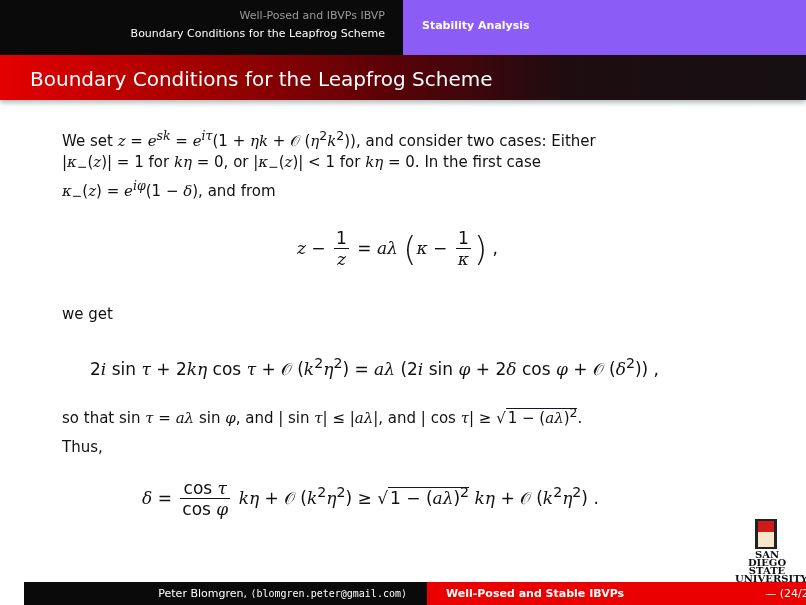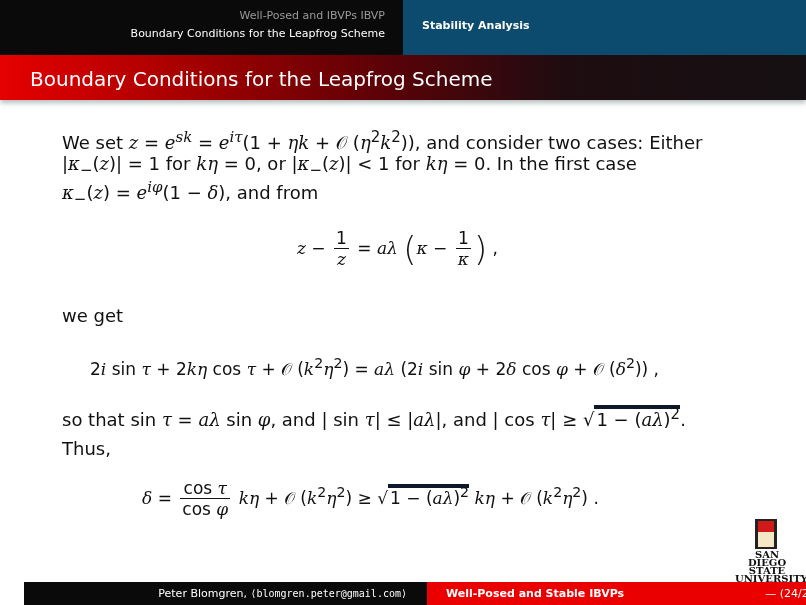--- a/index.html
+++ b/index.html
@@ -2,35 +2,35 @@
 <html><head>
 <meta charset="utf-8">
 <style>
   html,body{margin:0;padding:0;}
   body{width:806px;height:605px;position:relative;overflow:hidden;background:#fff;
        font-family:"DejaVu Sans","Liberation Sans",sans-serif;color:#111;}
   .hdr{position:absolute;left:0;top:0;width:806px;height:55px;}
   .hdr-left{position:absolute;left:0;top:0;width:403px;height:55px;background:#0a0a0a;text-align:right;}
   .hdr-left .l1{position:absolute;right:18px;top:9px;font-size:11px;color:#9a9a9a;}
   .hdr-left .l2{position:absolute;right:18px;top:27px;font-size:11px;color:#fff;}
-  .hdr-right{position:absolute;left:403px;top:0;width:403px;height:63px;background:#0c4a6e;}
+  .hdr-right{position:absolute;left:403px;top:0;width:403px;height:63px;background:#8b5cf6;}
   .hdr-right .sec{position:absolute;left:19px;top:19px;font-size:11px;color:#fff;font-weight:bold;}
   .titlebar{position:absolute;left:0;top:55px;width:806px;height:45px;
      background:linear-gradient(90deg,#e60000 0%,#a00000 25%,#5a0208 48%,#1e0c10 70%,#151013 100%);
      box-shadow:0 3px 5px rgba(90,110,110,0.45);}
   .titlebar .t{position:absolute;left:30px;top:12px;font-size:20px;color:#fff;}
   .titlebar .pg{position:absolute;right:10px;top:12px;font-size:20px;color:#fff;}
   i.v{font-family:"DejaVu Serif","Liberation Serif",serif;font-style:italic;}
-  .p{position:absolute;left:62px;font-size:18px;white-space:nowrap;}
+  .p{position:absolute;left:62px;font-size:15px;white-space:nowrap;}
   .eq{position:absolute;font-size:17px;white-space:nowrap;}
   .frac{display:inline-block;vertical-align:middle;text-align:center;margin:0 3px;}
   .frac span{display:block;line-height:20px;padding:0 2px;}
   .frac .num{border-bottom:1px solid #111;}
   .big{font-size:34px;font-weight:200;vertical-align:middle;}
-  .sqrt{border-top:4px solid #0f172a;padding-left:2px;}
+  .sqrt{border-top:1px solid #0f172a;padding-left:2px;}
   .logo{position:absolute;left:755px;top:519px;width:22px;height:30px;background:#222;}
   .logo .r{position:absolute;left:3px;top:2px;width:16px;height:12px;background:#d01a1a;}
   .logo .w{position:absolute;left:3px;top:13px;width:16px;height:15px;background:#f5e6c8;}
   .logotext{position:absolute;left:735px;top:551px;width:64px;text-align:center;font-family:"DejaVu Serif","Liberation Serif",serif;font-size:10px;font-weight:bold;line-height:8px;}
   .ftr{position:absolute;left:0;top:582px;width:806px;height:23px;margin-left:24px;}
   .ftr-left{position:absolute;left:0;top:0;width:403px;height:23px;background:#0a0a0a;}
   .ftr-left .a{position:absolute;right:20px;top:5px;font-size:11px;color:#fff;white-space:nowrap;}
   .ftr-left .mono{font-family:"DejaVu Sans Mono","Liberation Mono",monospace;font-size:10px;}
   .ftr-right{position:absolute;left:403px;top:0;width:403px;height:39px;background:#ea0000;}
   .ftr-right .s{position:absolute;left:19px;top:5px;font-size:11px;color:#fff;font-weight:bold;}

